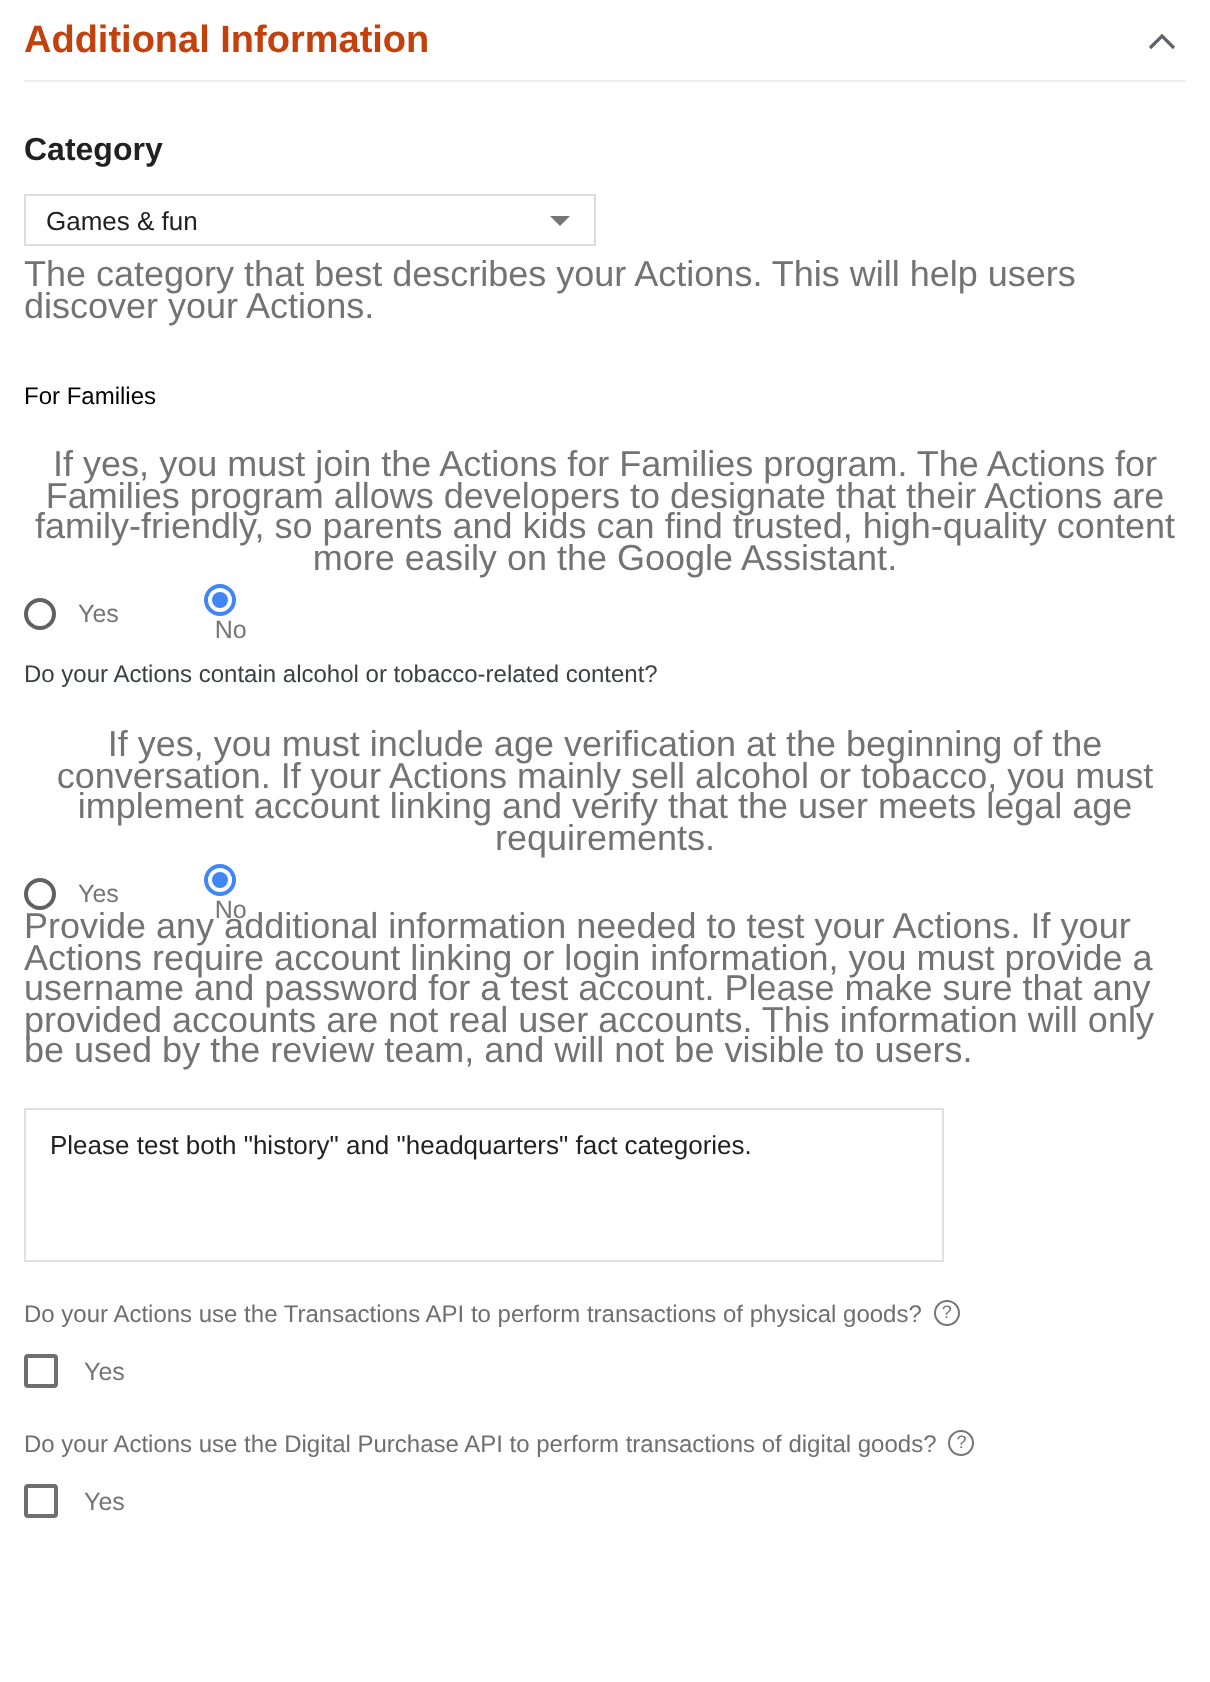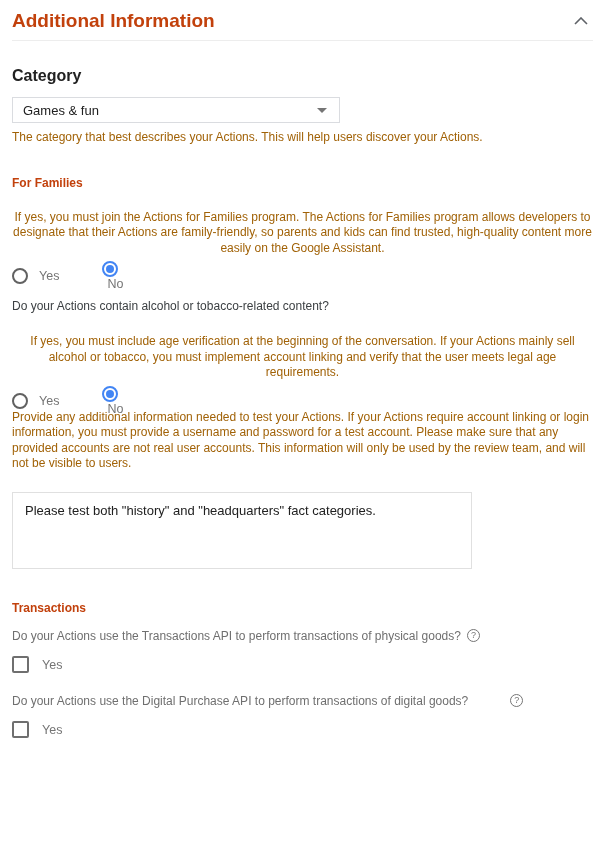--- a/index.html
+++ b/index.html
@@ -16,29 +16,29 @@
   .section-header {
     display: flex; align-items: center; justify-content: space-between;
     padding: 10px 0 8px 0;
     border-bottom: 1px solid #ededed;
   }
   .section-header .title { font-size: 19px; font-weight: bold; color: #c2410c; }
   .chevron-btn { width: 20px; height: 20px; margin-right: 2px; display: flex; align-items: center; justify-content: center; cursor: pointer; }
 
   
   .field-label { font-size: 16px; font-weight: bold; color: #212121; margin-top: 26px; }
-  .sub-heading { font-size: 12px; font-weight: bold; color: #c2410c; }
+  .sub-heading { font-size: 12px; font-weight: normal; color: #000000; }
   .question { font-size: 12px; color: #3c4043; line-height: 15px; }
   .question.gray { color: #6f6f6f; }
-  .helper { font-size: 12px; color: #a16207; line-height: 15.5px; }
+  .helper { font-size: 18px; color: #737373; line-height: 15.5px; }
 
   
   .select-box {
     margin-top: 12px;
-    width: 328px; height: 26px;
+    width: 286px; height: 26px;
     border: 1px solid #dadce0;
     background: #fff;
     display: flex; align-items: center; justify-content: space-between;
     padding: 0 10px 0 10px;
     cursor: pointer;
   }
   .select-box .select-value { font-size: 13px; color: #212121; }
   .caret-down {
     width: 0; height: 0;
     border-left: 5px solid transparent;
@@ -89,21 +89,21 @@
     font-family: "Liberation Sans", "DejaVu Sans", sans-serif;
     font-size: 13px; color: #212121;
     padding: 10px 12px;
     resize: none; outline: none; background: #fff;
   }
 
   
   .m-t-28 { margin-top: 28px; }
   .m-t-30 { margin-top: 30px; }
   .m-t-14 { margin-top: 14px; }
-  .m-t-20 { margin-top: 20px; gap: 36px; }
+  .m-t-20 { margin-top: 20px; }
   .m-t-4  { margin-top: 20px; text-align: center; }
   .m-t-8  { margin-top: 0; }
 
   .q-row { display: flex; align-items: flex-start; }
 </style>
 </head>
 <body>
 
 <div class="page">
 
@@ -155,21 +155,20 @@
         </span>
       <span class="radio-label">No</span>
     </span>
   </div>
 
   
   <div class="helper m-t-8">Provide any additional information needed to test your Actions. If your Actions require account linking or login information, you must provide a username and password for a test account. Please make sure that any provided accounts are not real user accounts. This information will only be used by the review team, and will not be visible to users.</div>
   <textarea class="testing-textarea" spellcheck="false" style="">Please test both "history" and "headquarters" fact categories.</textarea>
 
   
-  <div class="sub-heading m-t-28">Transactions</div>
 
   <div class="q-row m-t-14">
     <span class="question gray">Do your Actions use the Transactions API to perform transactions of physical goods?</span>
     <span class="help-icon">?</span>
   </div>
   <div class="check-row">
     <span class="checkbox"></span>
     <span class="check-label">Yes</span>
   </div>
 

